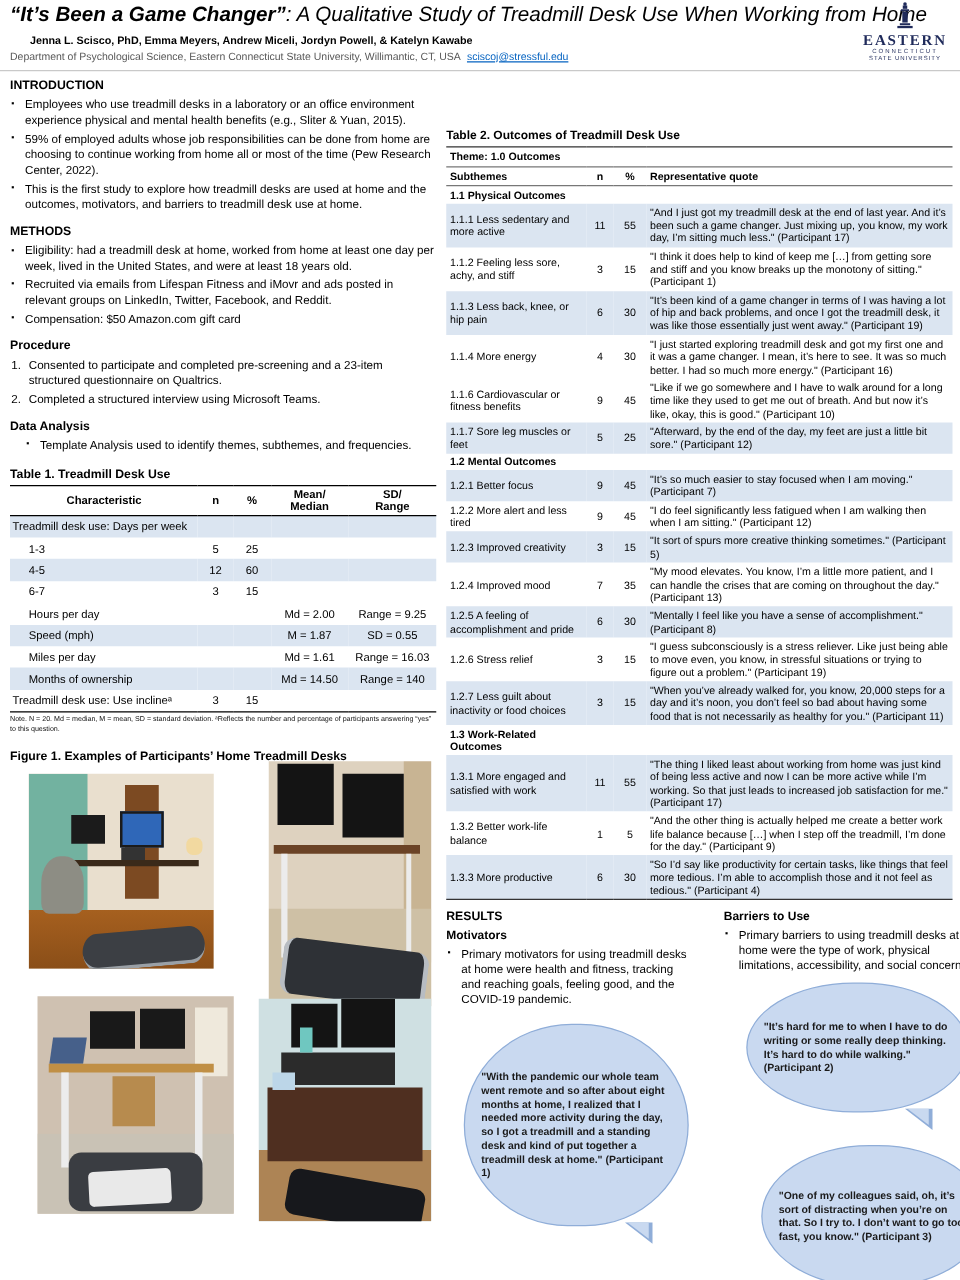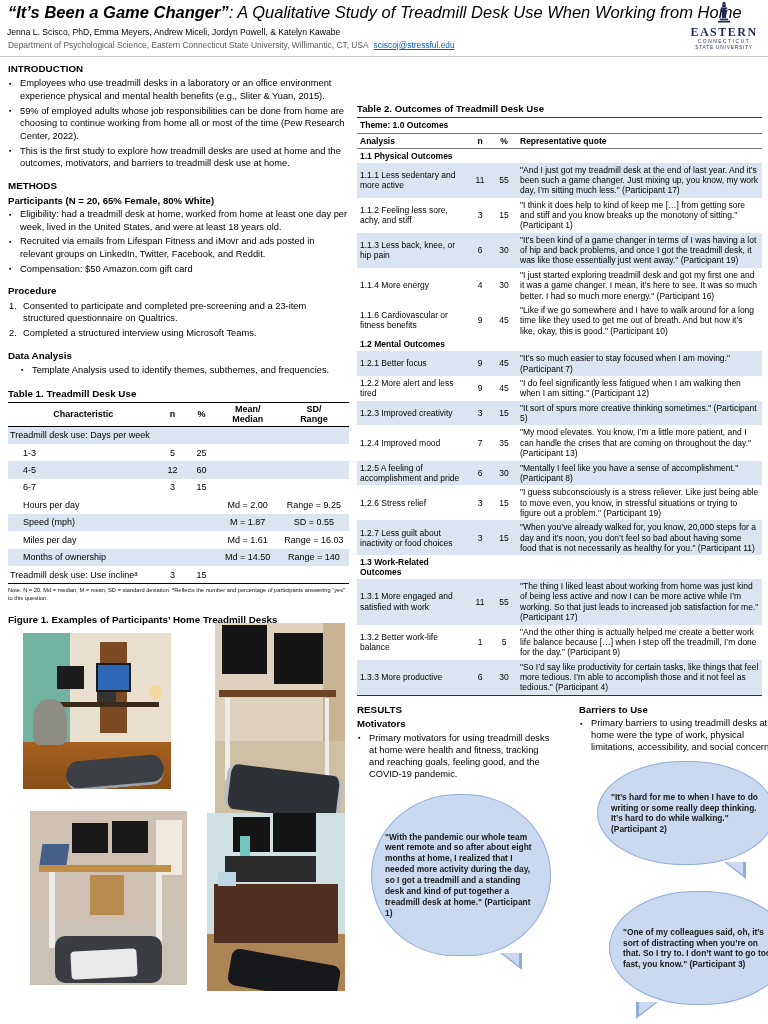--- a/index.html
+++ b/index.html
@@ -3,21 +3,21 @@
 <meta charset="utf-8">
 <style>
   html,body{margin:0;padding:0;background:#fff;}
   .poster{position:relative;width:768px;height:1024px;overflow:hidden;background:#fff;
           font-family:"Liberation Sans",sans-serif;color:#000;}
   
   .hdr{position:absolute;left:0;top:0;width:768px;height:56px;border-bottom:1px solid #c9c9c9;background:#fff;}
   .title-line{position:absolute;left:8px;top:3px;font-size:16.5px;font-style:italic;white-space:nowrap;}
   .title-quote{font-weight:800;}
   .title-rest{font-weight:400;}
-  .authors{position:absolute;left:7px;top:27px;font-size:8.6px;font-weight:400;}
+  .authors{position:absolute;left:24px;top:27px;font-size:8.6px;font-weight:700;}
   .dept{position:absolute;left:8px;top:40px;font-size:8.4px;color:#595959;}
   .email{color:#0563c1;text-decoration:underline;margin-left:5px;cursor:pointer;}
   .logo{position:absolute;right:5px;top:1px;width:78px;text-align:center;color:#1f2a5a;}
   .logo svg{display:block;margin:0 auto 1px;}
   .logo-l1{font-family:"Liberation Serif",serif;font-size:12px;letter-spacing:1.5px;font-weight:600;line-height:1.05;}
   .logo-l2{font-size:4.8px;letter-spacing:1.6px;line-height:1.3;}
   .logo-l3{font-size:4.8px;letter-spacing:0.8px;line-height:1.2;}
   
   .col-left{position:absolute;left:8px;top:60px;width:341px;font-size:9.3px;line-height:1.36;}
   .col-right{position:absolute;left:357px;top:62px;width:405px;font-size:9.3px;line-height:1.3;margin-top:41px;}
@@ -154,21 +154,20 @@
           <span class="b">▪</span>
           <span class="t">59% of employed adults whose job responsibilities can be done from home are choosing to continue working from home all or most of the time (Pew Research Center, 2022).</span>
         </div>
         <div class="li">
           <span class="b">▪</span>
           <span class="t">This is the first study to explore how treadmill desks are used at home and the outcomes, motivators, and barriers to treadmill desk use at home.</span>
         </div>
       </div>
 
     <div class="h1">METHODS</div>
-    <div class="h2">Participants (N = 20, 65% Female, 80% White)</div>
     <div>
         <div class="li">
           <span class="b">▪</span>
           <span class="t">Eligibility:  had a treadmill desk at home, worked from home at least one day per week, lived in the United States, and were at least 18 years old.</span>
         </div>
         <div class="li">
           <span class="b">▪</span>
           <span class="t">Recruited via emails from Lifespan Fitness and iMovr and ads posted in relevant groups on LinkedIn, Twitter, Facebook, and Reddit.</span>
         </div>
         <div class="li">
@@ -342,21 +341,21 @@
           <col style="width: 112px;">
           <col style="width: 22px;">
           <col style="width: 26px;">
           <col style="width: 245px;">
         </colgroup>
         <tbody>
           <tr class="theme">
             <td colspan="4">Theme: 1.0 Outcomes</td>
           </tr>
           <tr class="head">
-            <td>Analysis</td>
+            <td>Subthemes</td>
             <td class="c">n</td>
             <td class="c">%</td>
             <td>Representative quote</td>
           </tr>
           <tr class="sect">
             <td>1.1 Physical Outcomes</td>
             <td></td>
             <td></td>
             <td></td>
           </tr>
@@ -382,20 +381,26 @@
             <td>1.1.4 More energy</td>
             <td class="c">4</td>
             <td class="c">30</td>
             <td>"I just started exploring treadmill desk and got my first one and it was a game changer. I mean, it’s here to see. It was so much better. I had so much more energy." (Participant 16)</td>
           </tr>
           <tr>
             <td>1.1.6 Cardiovascular or fitness benefits</td>
             <td class="c">9</td>
             <td class="c">45</td>
             <td>"Like if we go somewhere and I have to walk around for a long time like they used to get me out of breath. And but now it’s like, okay, this is good." (Participant 10)</td>
+          </tr>
+          <tr class="shaded">
+            <td>1.1.7 Sore leg muscles or feet</td>
+            <td class="c">5</td>
+            <td class="c">25</td>
+            <td>"Afterward, by the end of the day, my feet are just a little bit sore." (Participant 12)</td>
           </tr>
           <tr class="sect">
             <td>1.2 Mental Outcomes</td>
             <td></td>
             <td></td>
             <td></td>
           </tr>
           <tr class="shaded">
             <td>1.2.1 Better focus</td>
             <td class="c">9</td>

